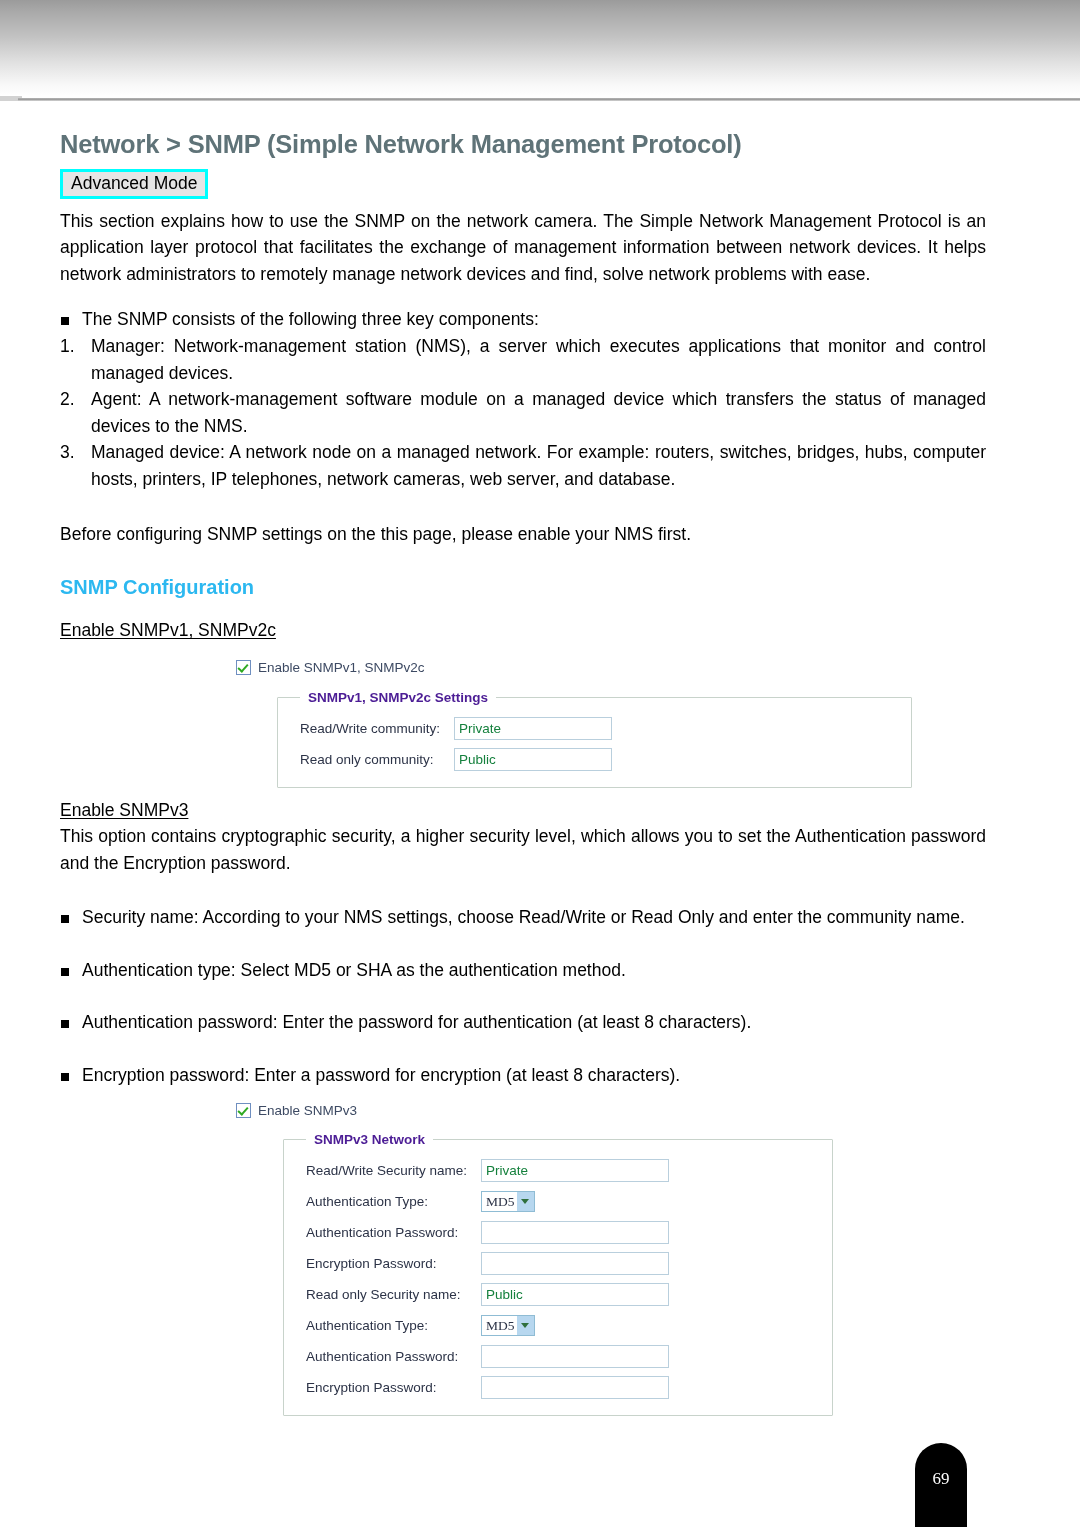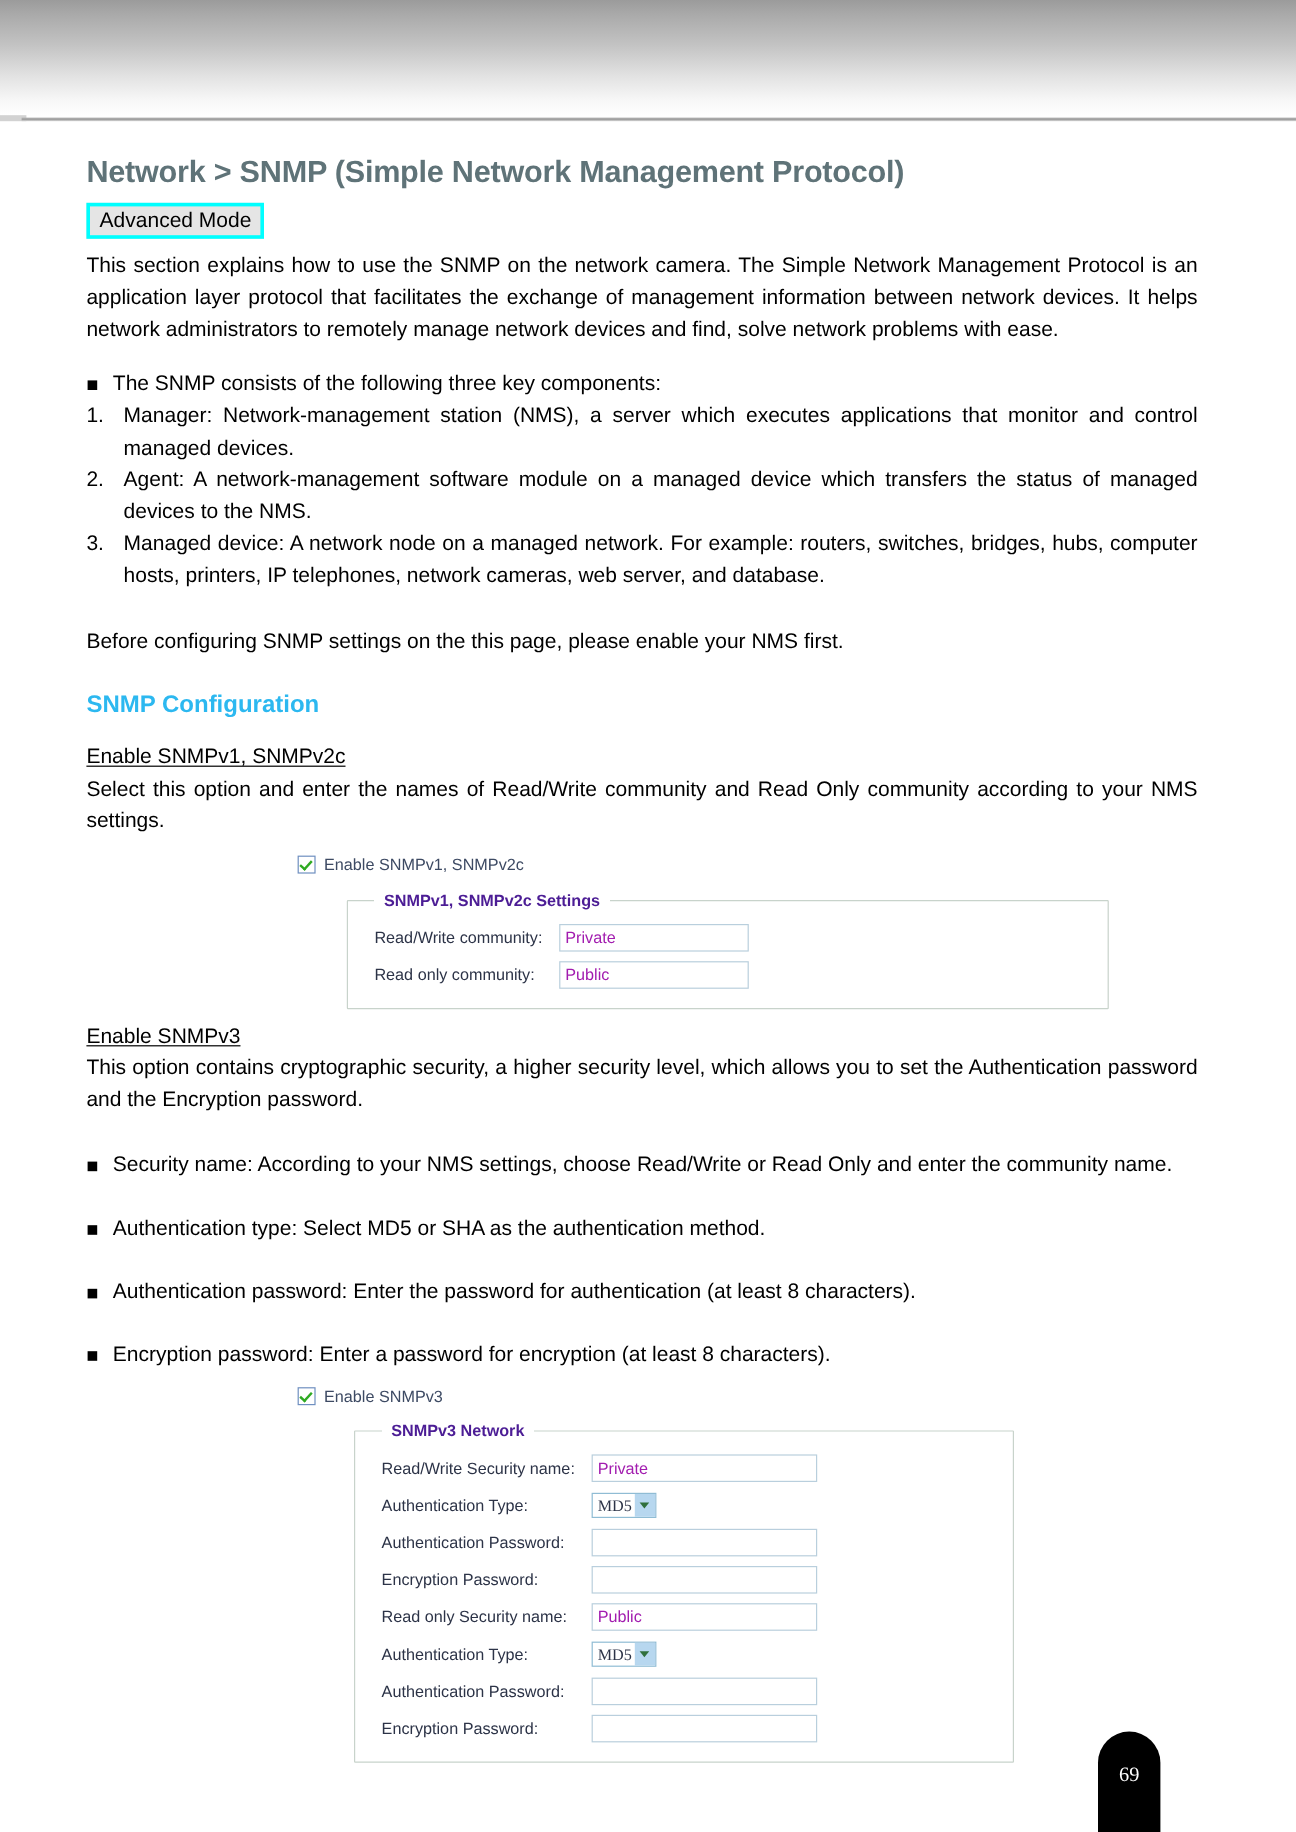--- a/index.html
+++ b/index.html
@@ -41,21 +41,21 @@
     position: absolute;
     left: 0px; top: 0px;
     width: 22px;
     height: 5px;
     background: #d2d2d2;
   }
 
   
   #content {
     position: absolute;
-    left: 72px;
+    left: 60px;
     top: 130px;
     width: 926px;
   }
 
   h1#doc-title {
     margin: 0;
     font-size: 25.5px;
     font-weight: bold;
     letter-spacing: -0.2px;
     color: #5f7378;
@@ -222,21 +222,21 @@
     height: 31px;
   }
   .ui-input {
     box-sizing: border-box;
     border: 1px solid #b9cfdd;
     background: #ffffff;
     height: 23px;
     line-height: 21px;
     padding: 0 4px;
     font-size: 13.5px;
-    color: #a21caf;
+    color: #15803d;
     font-family: "Liberation Sans", sans-serif;
   }
   .ui-select {
     box-sizing: border-box;
     display: inline-flex;
     align-items: stretch;
     border: 1px solid #8fbcd4;
     background: #ffffff;
     height: 21px;
     width: 54px;
@@ -325,21 +325,20 @@
 
   <div class="block-gap-lg"></div>
 
   <h2 class="section-head">SNMP Configuration</h2>
 
   <div class="block-gap-md"></div>
 
   <div>
     <span class="sub-head">Enable SNMPv1, SNMPv2c</span>
   </div>
-  <p class="para">Select this option and enter the names of Read/Write community and Read Only community according to your NMS settings.</p>
 
   <div class="ui-shot" style="margin-top:16px; margin-left:176px; width:640px;">
     <div class="cb-row">
       <span class="checkbox"></span>
       <span class="cb-label">Enable SNMPv1, SNMPv2c</span>
     </div>
     <fieldset class="ui-fieldset" style="margin-top:15px; margin-left:41px; width:597px;">
       <legend>SNMPv1, SNMPv2c Settings</legend>
       <table class="ui-table">
         <tbody>

